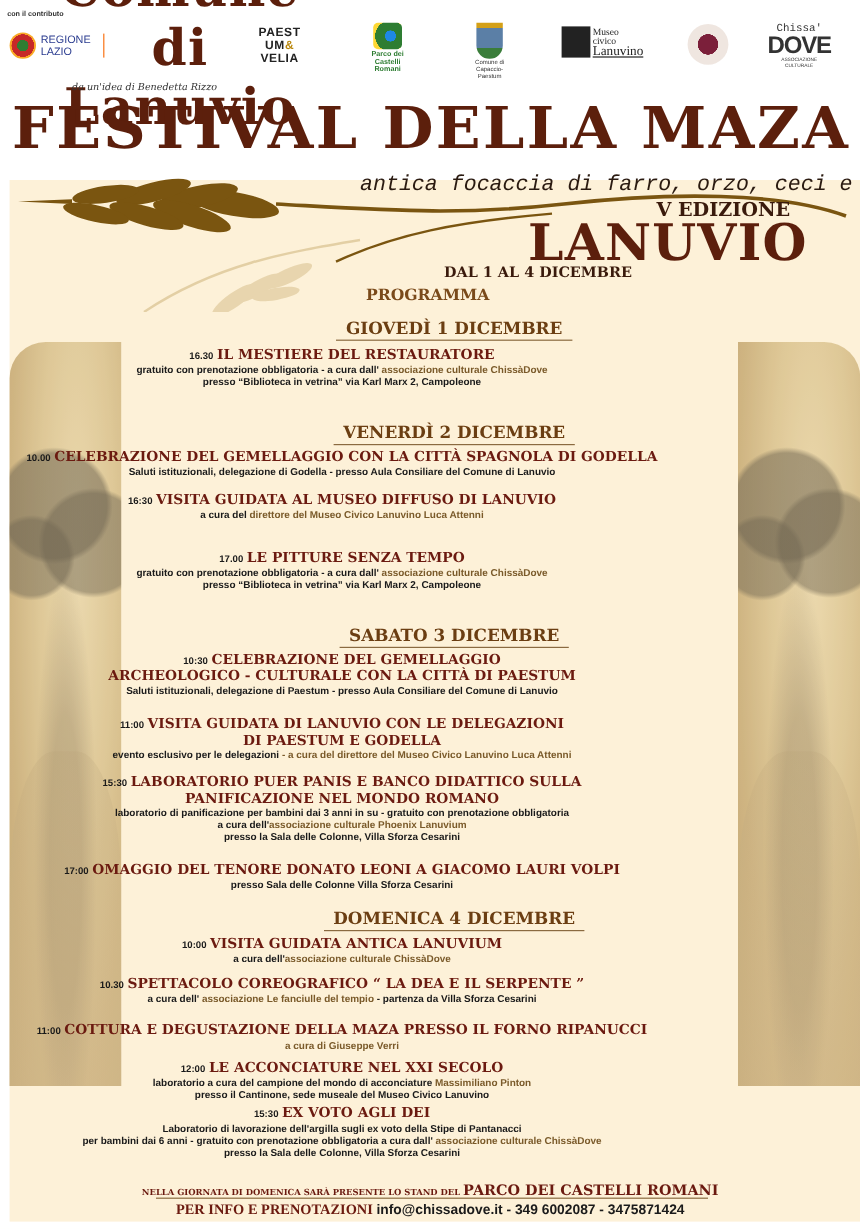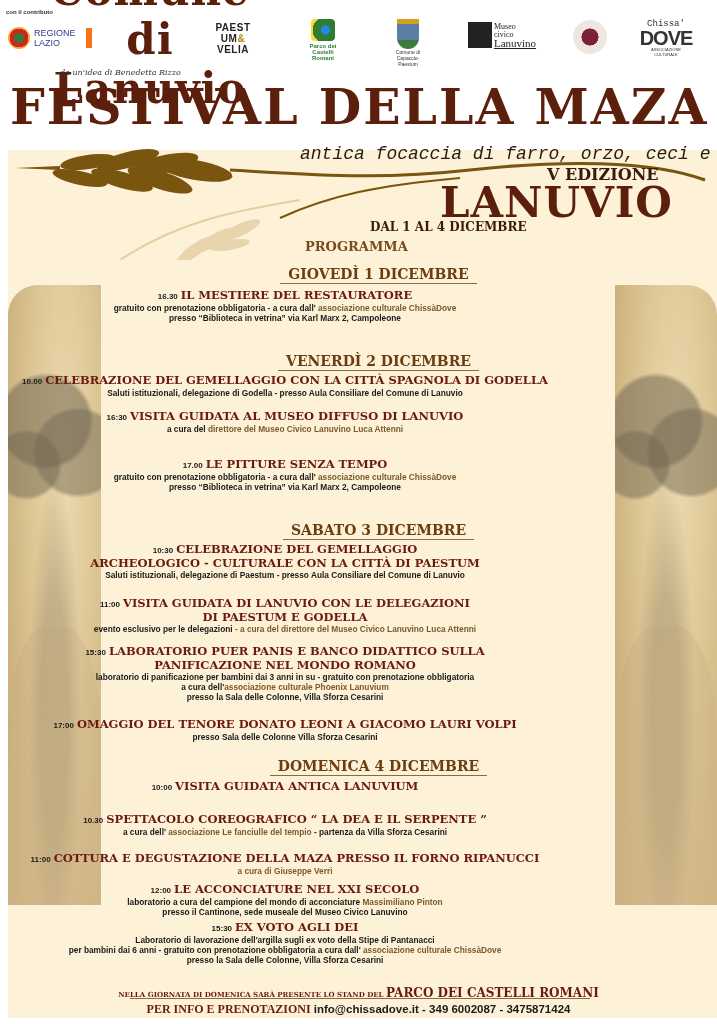--- a/index.html
+++ b/index.html
@@ -19,21 +19,21 @@
         radial-gradient(circle at 20% 29%, rgba(90,80,60,.5) 0 7%, transparent 8%),
         radial-gradient(ellipse at 50% 70%, rgba(120,100,70,.35) 0 20%, transparent 40%); }
   .statue .face { position: absolute; left: 0; top: 55%; width: 100%; height: 45%;
       background: linear-gradient(180deg, rgba(170,145,100,.2), rgba(210,185,140,.4)); border-radius: 40% 40% 0 0; }
 
   .contrib { position: absolute; left: 6px; top: 9px; font-size: 6px; font-weight: bold; color: #333; }
   .logos { position: absolute; left: 0; top: 14px; width: 717px; height: 50px; }
   .logo { position: absolute; display: flex; align-items: center; justify-content: center; flex-direction: column; font-size: 5px; color:#333; text-align:center; }
   .logo.regione { left: 8px; top: 10px; width: 92px; height: 28px; flex-direction: row; justify-content: flex-start; }
   .logo.regione .emblem { width: 22px; height: 22px; border-radius: 50%; background: radial-gradient(circle,#2e7d32 0 30%, #c62828 31% 60%, #f9a825 61%); margin-right: 4px; }
-  .logo.regione .txt { font-size: 9px; line-height: 10px; color:#2a3b8f; border-right: 6px solid #f97316; padding-right:10px; text-align:left; }
+  .logo.regione .txt { font-size: 9px; line-height: 10px; color:#2a3b8f; border-right: 1px solid #f97316; padding-right:10px; text-align:left; }
   .crest { width: 22px; height: 30px; background: linear-gradient(180deg,#d4a017 0 15%, #5b7fa6 15% 70%, #3a7d3a 70%); border-radius: 0 0 11px 11px; }
   .logo.lanuvio { left: 130px; top: 0; width: 40px; height: 50px; }
   .logo.paestum { left: 208px; top: 4px; width: 50px; height: 40px; font-size: 10px; font-weight: bold; line-height: 11px; color:#222; letter-spacing: .5px; }
   .logo.paestum span.amp { color:#b8860b; }
   .logo.parco { left: 303px; top: 2px; width: 40px; height: 48px; color:#2e7d32; font-size:6px; line-height:6px; font-weight:bold; }
   .logo.parco .mark { width: 24px; height: 22px; background: radial-gradient(circle at 60% 50%, #1e88e5 0 25%, #2e7d32 26% 70%, #fdd835 71%); border-radius: 4px; margin-bottom: 2px; }
   .logo.capaccio { left: 388px; top: 0; width: 40px; height: 58px; }
   .logo.museo { left: 462px; top: 8px; width: 80px; height: 26px; flex-direction: row; }
   .logo.museo .blk { width: 24px; height: 26px; background: #222; }
   .logo.museo .txt { font-family: "Liberation Serif", serif; font-size: 8px; line-height: 8px; color:#222; text-align:left; padding-left:2px; }
@@ -199,20 +199,21 @@
       <div class="edesc"><span>a cura dell'</span><span class="hl">associazione culturale Phoenix Lanuvium</span></div>
       <div class="edesc"><span>presso la Sala delle Colonne, Villa Sforza Cesarini</span></div>
     </div>
     <div class="event" style="top: 718px;">
       <div class="etitle"><span class="etime">17:00</span><span>OMAGGIO DEL TENORE DONATO LEONI A GIACOMO LAURI VOLPI</span></div>
       <div class="edesc"><span>presso Sala delle Colonne Villa Sforza Cesarini</span></div>
     </div>
     <div class="day" style="top: 757px;"><span class="day-title">DOMENICA 4 DICEMBRE</span></div>
     <div class="event" style="top: 780px;">
       <div class="etitle"><span class="etime">10:00</span><span>VISITA GUIDATA ANTICA LANUVIUM</span></div>
+      <div class="edesc"><span>a cura dell'</span><span class="hl">associazione culturale ChissàDove</span></div>
     </div>
     <div class="event" style="top: 813px;">
       <div class="etitle"><span class="etime">10.30</span><span>SPETTACOLO COREOGRAFICO “ LA DEA E IL SERPENTE ”</span></div>
       <div class="edesc"><span>a cura dell' </span><span class="hl">associazione Le fanciulle del tempio</span><span> - partenza da Villa Sforza Cesarini</span></div>
     </div>
     <div class="event" style="top: 852px;">
       <div class="etitle"><span class="etime">11:00</span><span>COTTURA E DEGUSTAZIONE DELLA MAZA PRESSO IL FORNO RIPANUCCI</span></div>
       <div class="edesc"><span></span><span class="hl">a cura di Giuseppe Verri</span></div>
     </div>
     <div class="event" style="top: 883px;">

